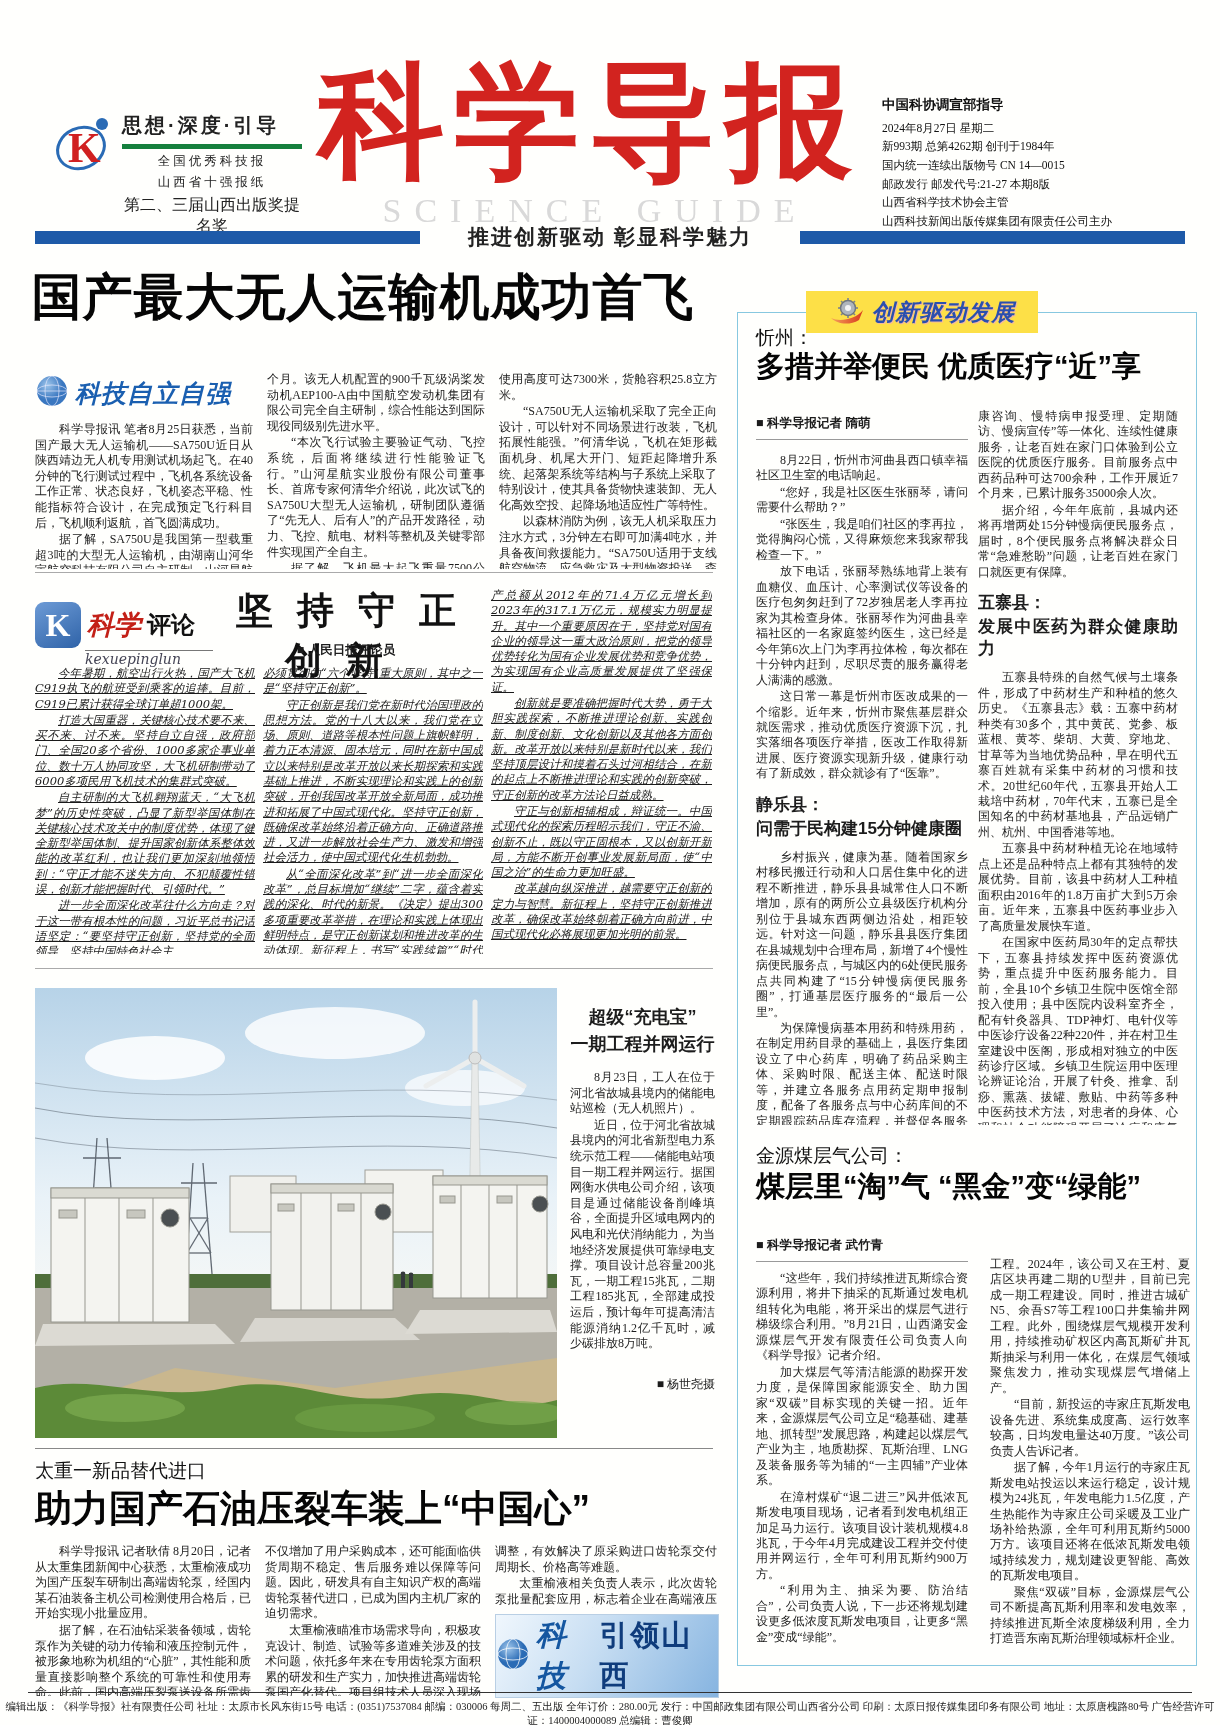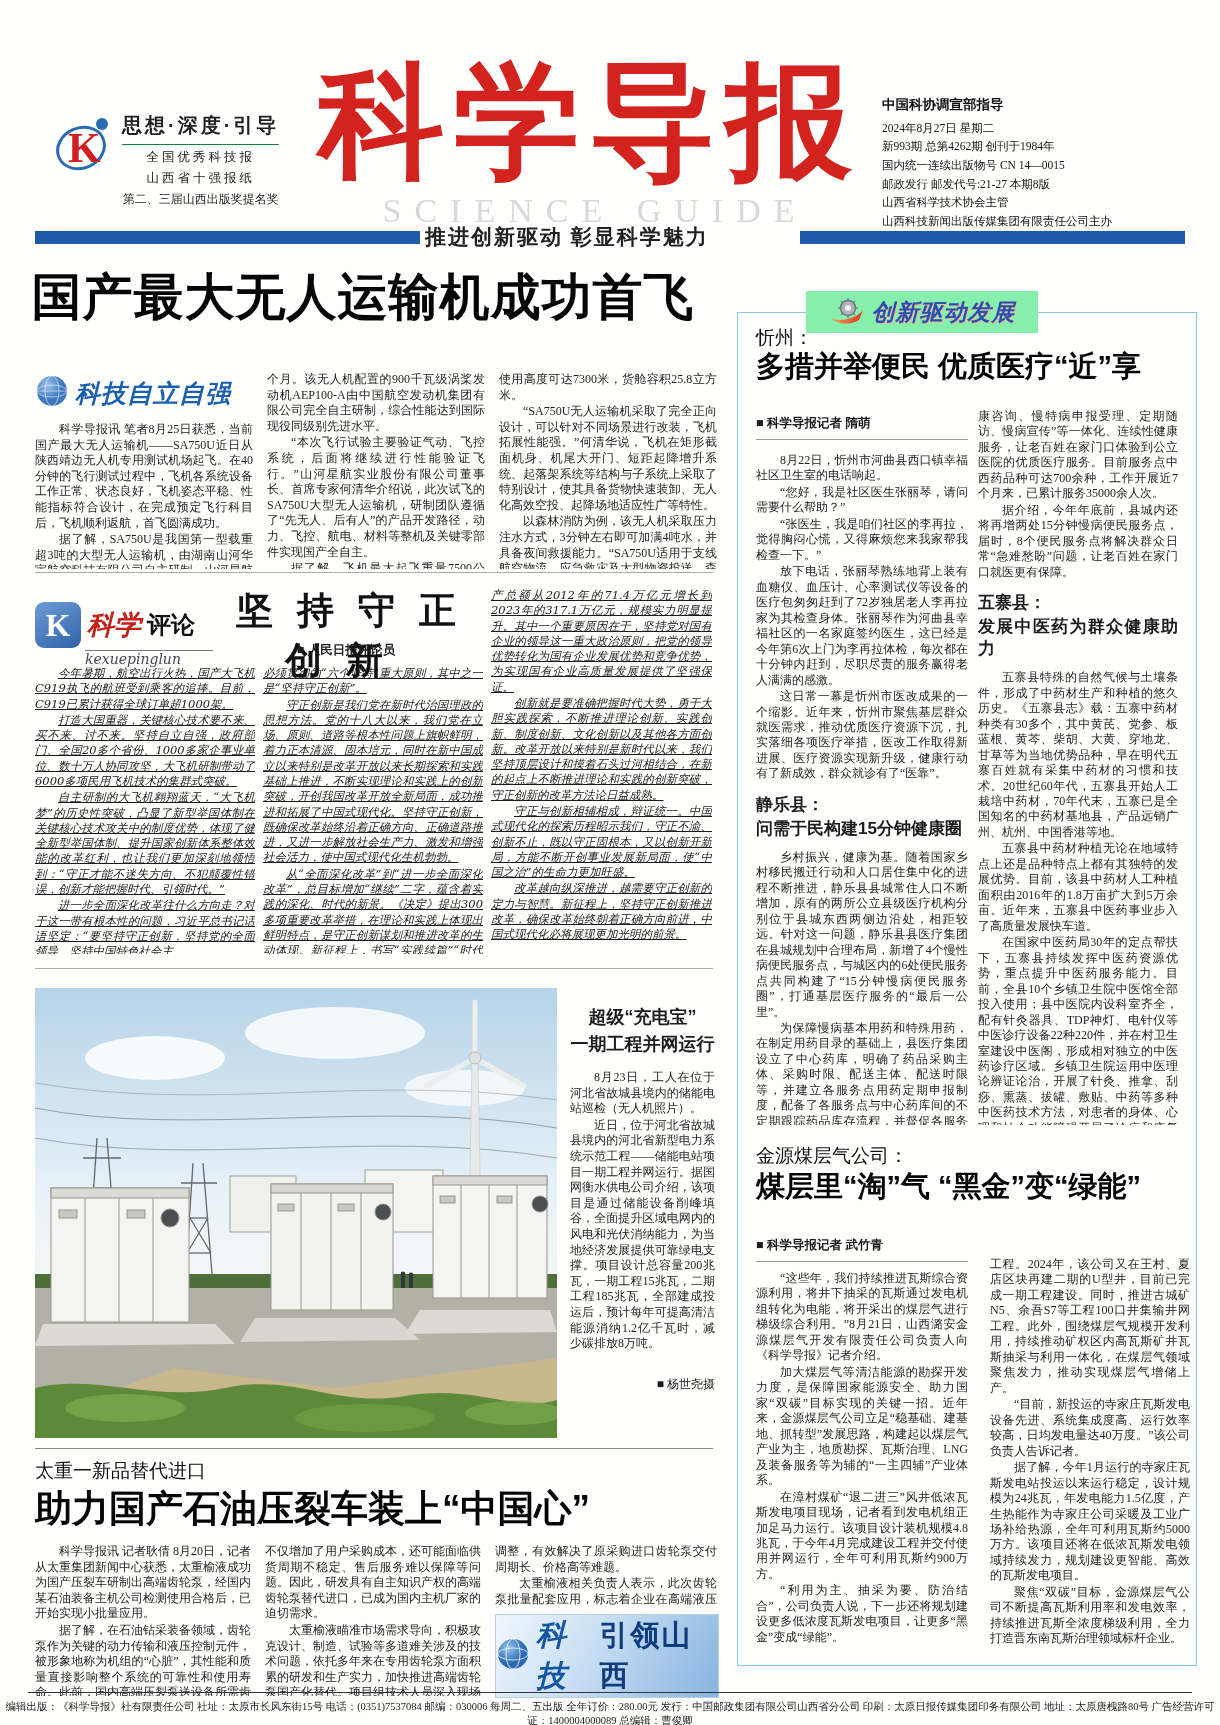--- a/index.html
+++ b/index.html
@@ -5,31 +5,31 @@
   html,body{margin:0;padding:0;background:#888;}
   .page{position:relative;width:1220px;height:1725px;margin:0 auto;background:#fffffd;overflow:hidden;
         font-family:"Liberation Serif","DejaVu Serif",serif;color:#1c1c1c;}
   .sans{font-family:"Liberation Sans","DejaVu Sans",sans-serif;}
   .abs{position:absolute;}
   p{margin:0 0 1px 0;text-indent:2em;}
   .cont > p:first-child{text-indent:0;}
   
   .logo-block{left:52px;top:112px;width:250px;}
   .logo-row{display:flex;align-items:flex-start;gap:8px;}
-  .logo-slogan{font-size:20px;letter-spacing:3px;color:#222;font-weight:600;border-bottom:1px solid #15803d;padding-bottom:5px;font-family:"Liberation Sans",sans-serif;}
+  .logo-slogan{font-size:20px;letter-spacing:3px;color:#222;font-weight:600;border-bottom:5px solid #15803d;padding-bottom:5px;font-family:"Liberation Sans",sans-serif;}
   .award{font-size:12.5px;letter-spacing:3px;color:#222;margin-top:4px;text-align:center;font-family:"Liberation Sans",sans-serif;}
-  .award.small{letter-spacing:0;font-size:12px;}
+  .award.small{letter-spacing:0;font-size:16px;}
   .masthead{left:300px;top:52px;width:580px;text-align:center;font-size:126px;line-height:1.1;font-weight:900;
             color:#d2231f;letter-spacing:10px;font-family:"DejaVu Serif",serif;z-index:2;}
   .masthead-en{left:310px;top:192px;width:570px;text-align:center;font-size:34px;letter-spacing:13px;color:#d9d9d9;
                font-family:"Liberation Serif",serif;z-index:1;}
   .pub-info{left:882px;top:94px;width:312px;font-size:11.5px;line-height:1.62;color:#111;}
   .pub-info .guidance{font-weight:700;font-size:13.5px;font-family:"Liberation Sans",sans-serif;margin-bottom:3px;}
   .band-bar{top:231px;height:13px;background:#1e5aa8;}
-  .band-text{left:425px;top:223px;width:370px;text-align:left;font-size:21px;font-weight:700;letter-spacing:2px;color:#222;}
+  .band-text{left:425px;top:223px;width:370px;text-align:center;font-size:21px;font-weight:700;letter-spacing:2px;color:#222;}
   
   .main-headline{left:22px;top:264px;width:682px;text-align:center;font-size:50px;font-weight:900;color:#060606;letter-spacing:1px;}
   .lead-cols{left:35px;top:372px;width:682px;display:flex;gap:14px;}
   .lead-col{width:218px;height:197px;overflow:hidden;font-size:12px;line-height:1.3;text-align:justify;}
   .badge{display:flex;align-items:center;gap:6px;height:42px;margin-bottom:8px;}
   .badge-text{font-size:25px;font-weight:900;font-style:italic;color:#1a5fb0;letter-spacing:1px;font-family:"Liberation Sans",sans-serif;}
   .lead-in{font-weight:400;}
   .divider{border-top:1px solid #aaa;height:0;}
   
   .k-logo{left:35px;top:602px;width:178px;}
@@ -60,21 +60,21 @@
   .tech-logo .t2{font-size:29px;font-weight:900;color:#0f3c7c;font-family:"Liberation Sans",sans-serif;letter-spacing:2px;}
   
   .right-box{left:737px;top:312px;width:458px;height:1352px;border:1px solid #87c8e0;}
   .rb{position:absolute;}
   .rb-kicker{font-size:19px;color:#111;font-family:"Liberation Sans",sans-serif;}
   .rb-headline{font-size:29px;font-weight:900;color:#050505;font-family:"Liberation Sans",sans-serif;line-height:1.2;}
   .rb-byline{font-size:12.5px;font-weight:700;font-family:"Liberation Sans",sans-serif;border-bottom:1px solid #999;padding-bottom:7px;}
   .rb-col{font-size:12px;line-height:1.29;text-align:justify;overflow:hidden;}
   .sub-kicker{font-size:17px;font-weight:700;font-family:"Liberation Sans",sans-serif;margin:12px 0 2px 0;text-indent:0;}
   .sub-title{font-size:17px;font-weight:700;font-family:"Liberation Sans",sans-serif;margin:0 0 10px 0;text-indent:0;line-height:1.3;}
-  .rb-badge{left:806px;top:291px;width:232px;height:42px;background:#86efac;display:flex;align-items:center;justify-content:center;gap:5px;z-index:3;}
+  .rb-badge{left:806px;top:291px;width:232px;height:42px;background:#fde047;display:flex;align-items:center;justify-content:center;gap:5px;z-index:3;}
   .rb-badge-text{font-size:23px;font-weight:900;font-style:italic;color:#2a4fae;letter-spacing:1px;font-family:"Liberation Sans",sans-serif;
                  text-shadow:1px 1px 0 #f4b8a0;}
   
   .footer-line{left:28px;top:1692px;width:1164px;border-top:1.5px solid #333;}
   .footer-text{left:0;top:1700px;width:1220px;text-align:center;font-size:10.5px;color:#222;}
 </style>
 </head>
 <body>
 
 <div class="page">

